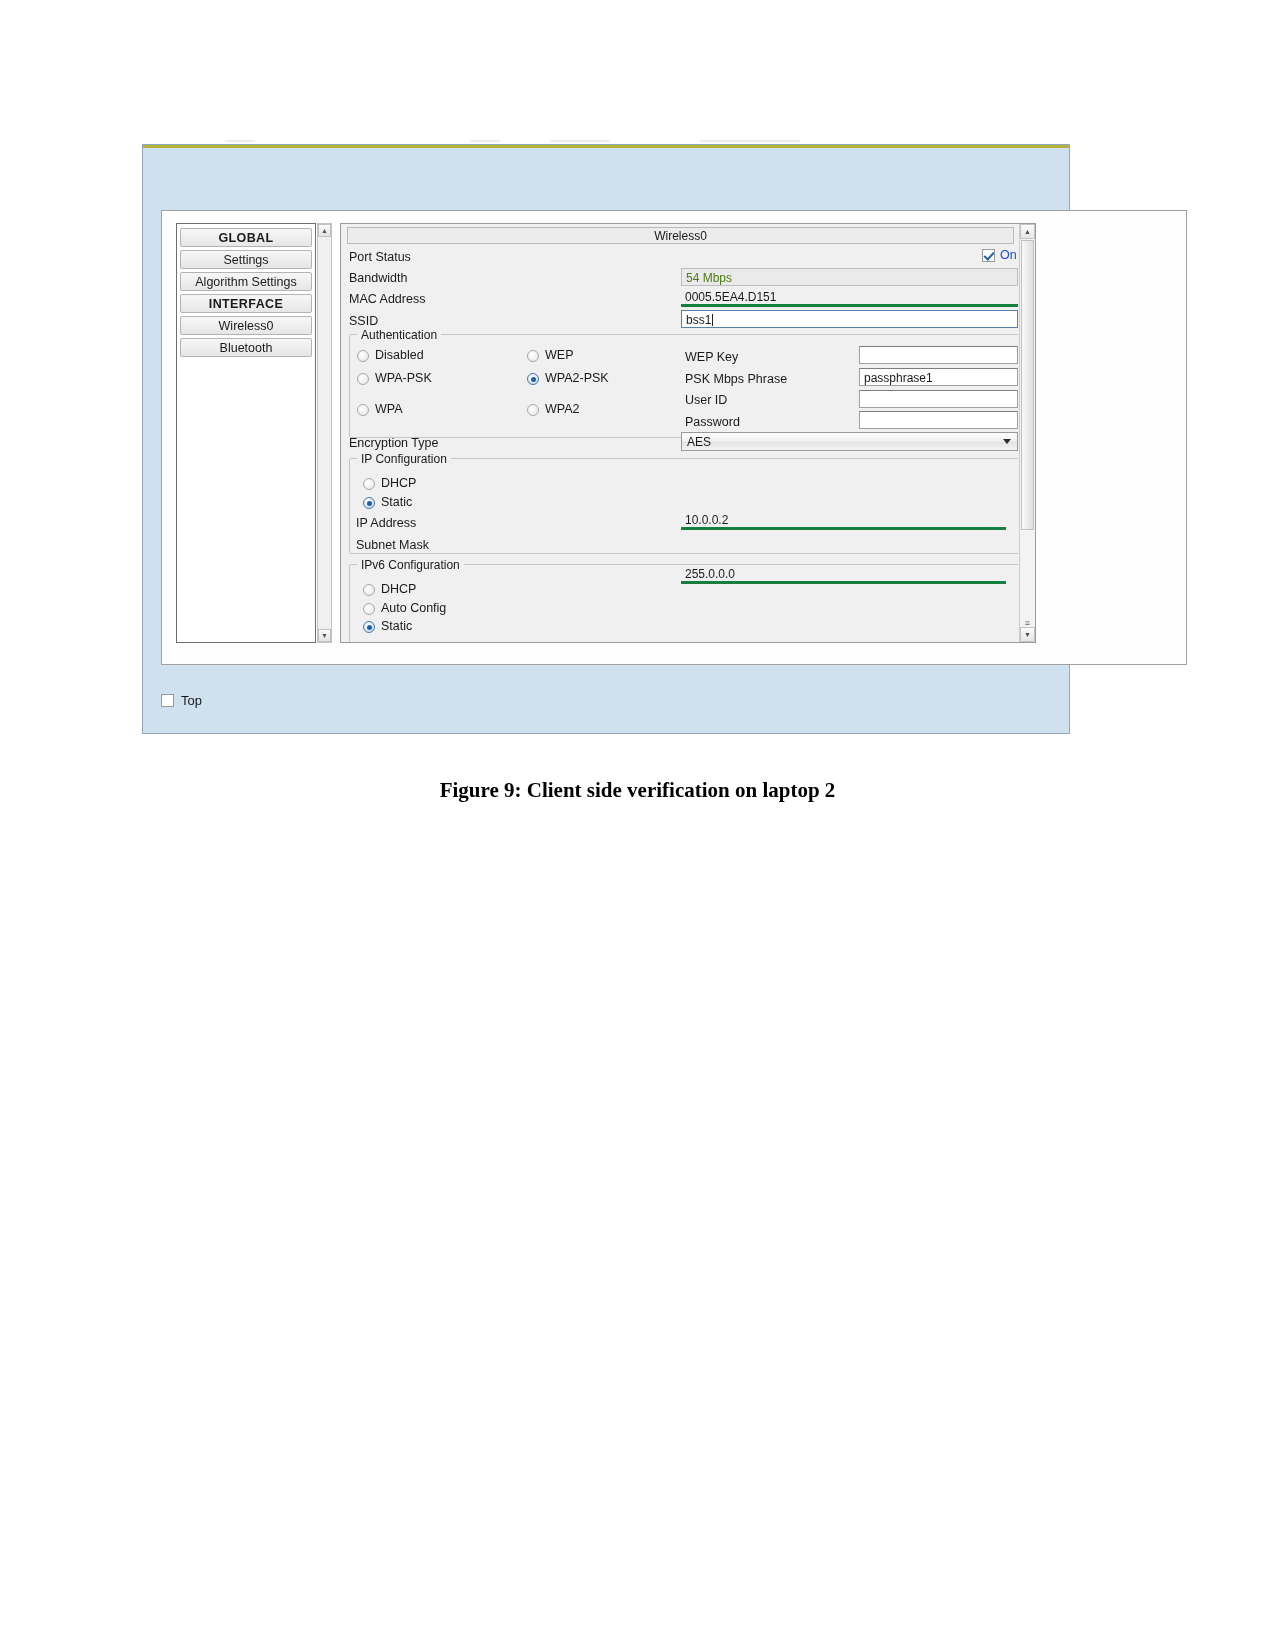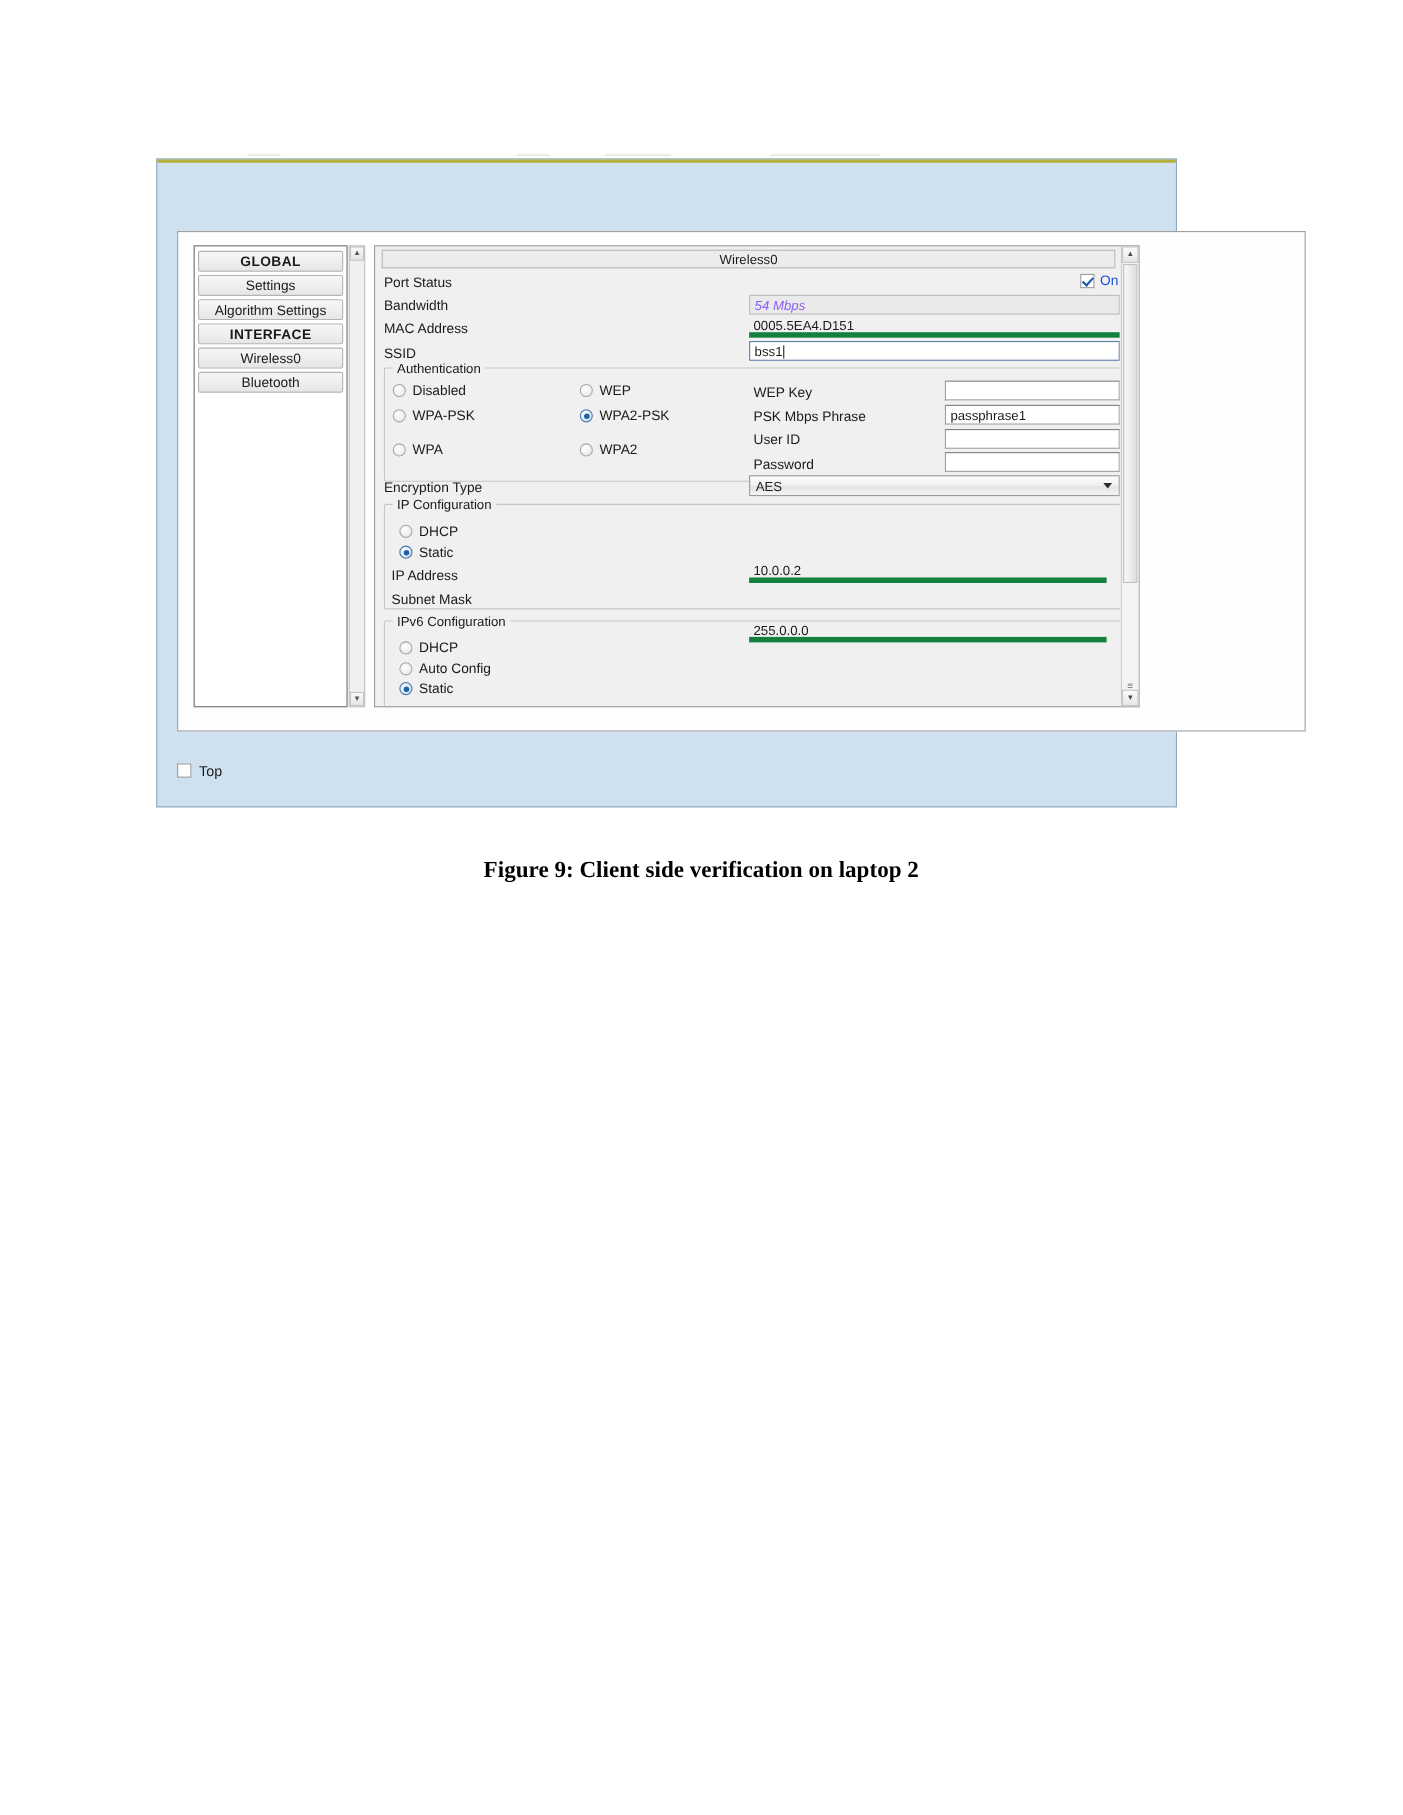--- a/index.html
+++ b/index.html
@@ -259,27 +259,26 @@
     font-size: 12px;
     color: #1a1a1a;
     padding: 1px 4px 0 4px;
     box-sizing: border-box;
     display: flex;
     align-items: center;
     height: 18px;
   }
   .fld.disabled {
     background: #eaeaea;
-    color: #8b5cf6;
+    color: #4d7c0f;
     border-color: #bdbdbd;
-    font-style: italic;
   }
   .fld.flat {
     border: none;
-    border-bottom: 5px solid #15803d;
+    border-bottom: 3px solid #15803d;
     background: transparent;
   }
   .fld.focus {
     border: 1px solid #5a7fa8;
     background: #fff;
   }
   .caret {
     display: inline-block;
     width: 1px;
     height: 12px;
@@ -300,21 +299,21 @@
     color: #1a1a1a;
     background: #f0f0f0;
     padding: 0 4px;
     white-space: nowrap;
   }
 
   
   .radio {
     position: absolute;
     display: flex;
-    align-items: center;
+    align-items: flex-end;
     font-size: 12.5px;
     color: #1a1a1a;
     white-space: nowrap;
   }
   .radio .dot {
     width: 12px; height: 12px;
     border-radius: 50%;
     border: 1px solid #a8a8a8;
     background: radial-gradient(circle at 40% 35%, #ffffff 0%, #ececec 70%, #dcdcdc 100%);
     margin-right: 6px;

